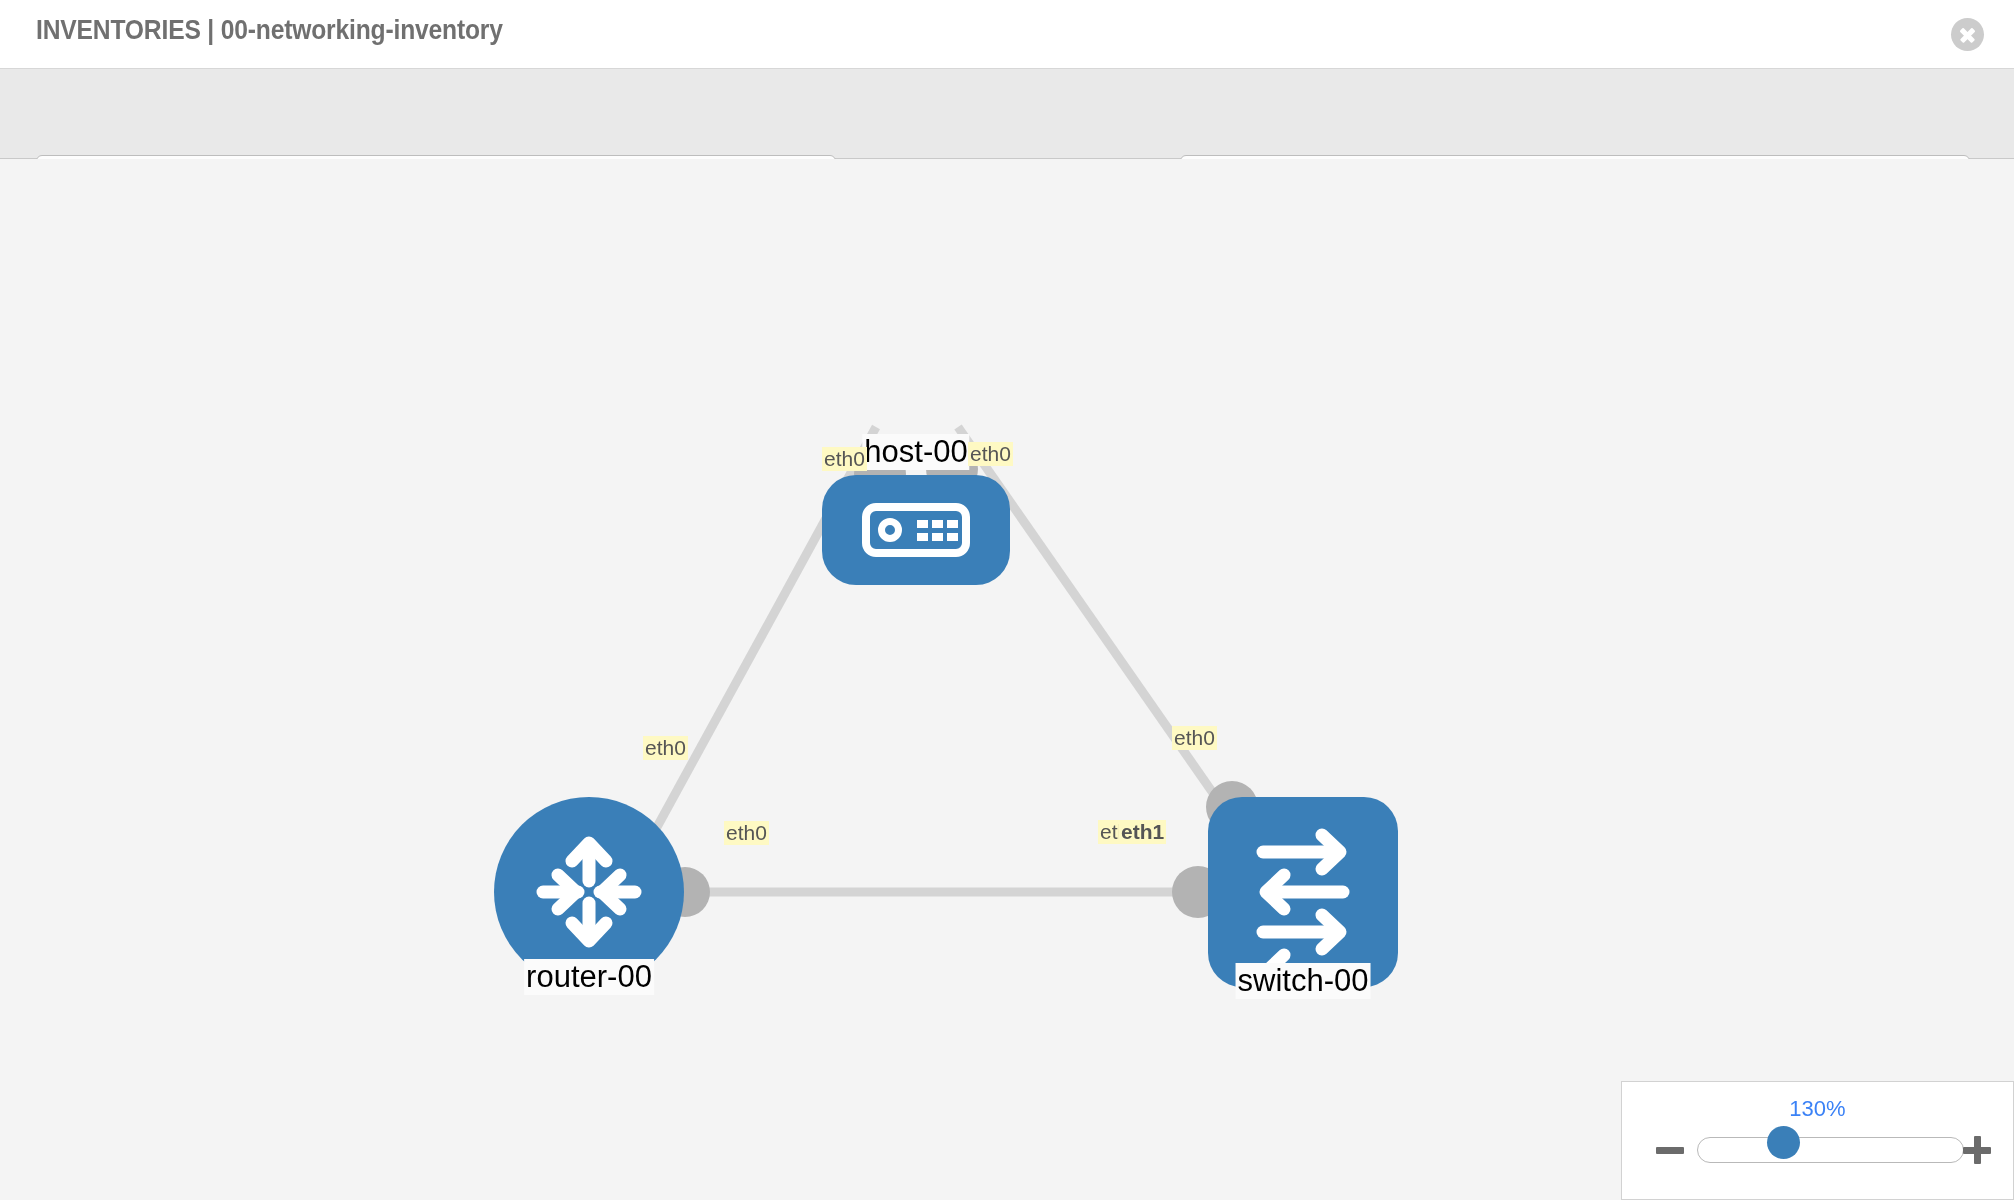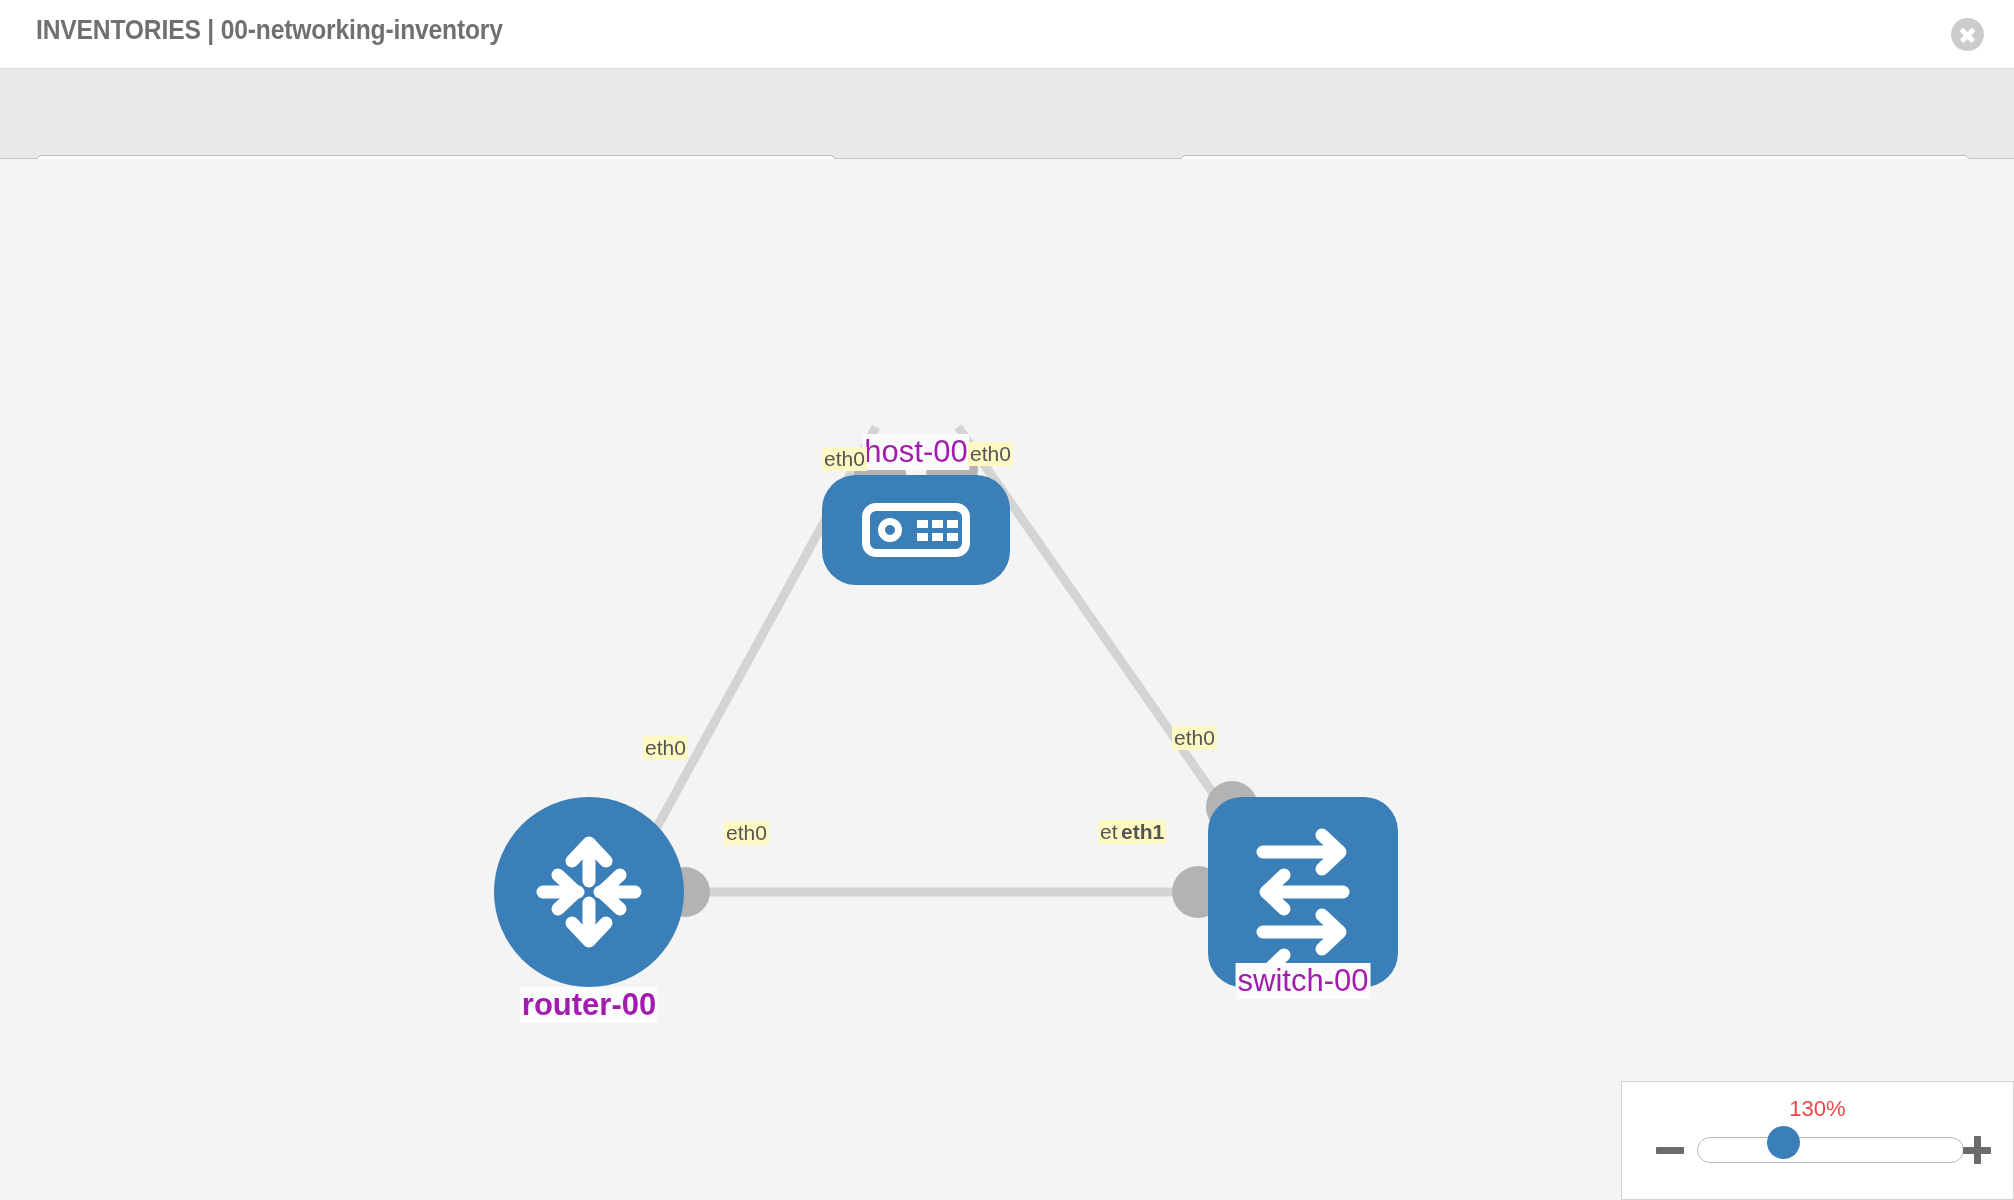--- a/index.html
+++ b/index.html
@@ -113,21 +113,21 @@
   #topology-svg {
     position: absolute;
     left: 0; top: 0;
     width: 2014px; height: 1041px;
   }
 
   
   .node-label {
     position: absolute;
     font-size: 31px;
-    color: #a21caf;
+    color: #000000;
     background: #fbfbfb;
     white-space: nowrap;
     padding: 0 2px;
     transform: translateX(-50%);
   }
   .if-label {
     position: absolute;
     font-size: 21px;
     color: #555555;
     background: #fef9c3;
@@ -142,21 +142,21 @@
     width: 393px; height: 119px;
     background: #ffffff;
     border: 1px solid #d2d2d2;
     box-sizing: border-box;
   }
   .zoom-value {
     position: absolute;
     left: 0; right: 0; top: 14px;
     text-align: center;
     font-size: 22px;
-    color: #ef4444;
+    color: #3b82f6;
   }
   .zoom-minus, .zoom-plus {
     position: absolute;
     top: 52px;
     width: 32px; height: 32px;
     cursor: pointer;
   }
   .zoom-minus { left: 32px; }
   .zoom-plus  { right: 20px; }
   .zoom-minus::before, .zoom-plus::before, .zoom-plus::after {
@@ -294,21 +294,21 @@
           <polyline points="1322,756 1340,773 1322,790"></polyline>
 
           <line x1="1343" y1="813" x2="1268" y2="813"></line>
           <polyline points="1284,796 1266,813 1284,830"></polyline>
         </g>
       </g>
     </svg>
 
     <div class="node-label" id="label-host-00" style="left:916px; top:275px;">host-00</div>
 
-    <div class="node-label" id="label-router-00" style="left:589px; top:828px;font-weight:bold;">router-00</div>
+    <div class="node-label" id="label-router-00" style="left:589px; top:800px;">router-00</div>
 
     <div class="node-label" id="label-switch-00" style="left:1303px; top:804px;">switch-00</div>
 
     <div class="if-label" style="left:822px; top:288px;">eth0</div>
 
     <div class="if-label" style="left:968px; top:283px;">eth0</div>
 
     <div class="if-label" style="left:643px; top:577px;">eth0</div>
 
     <div class="if-label" style="left:1172px; top:567px;">eth0</div>

